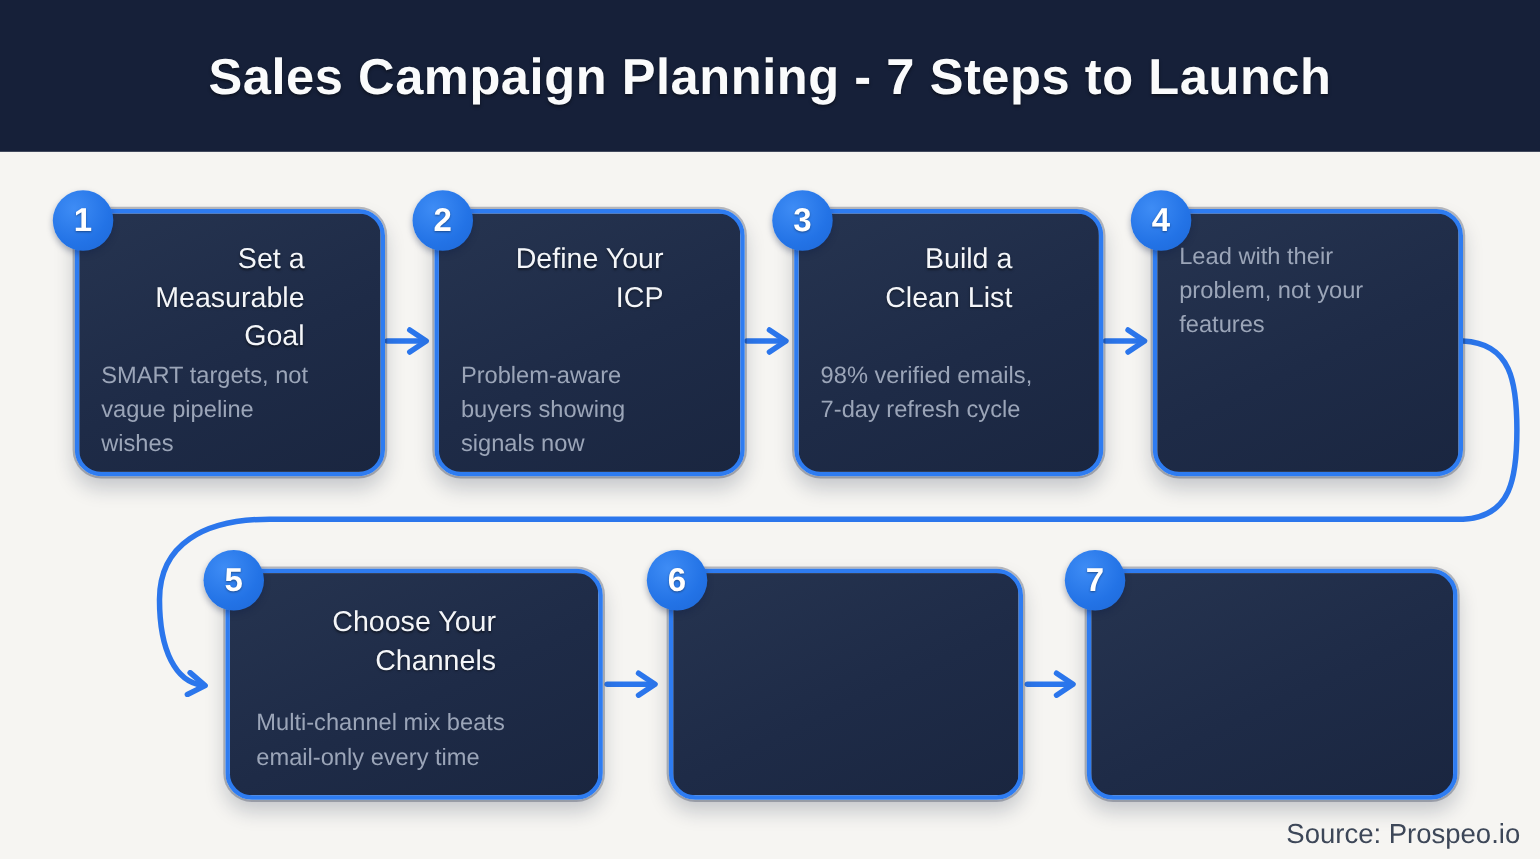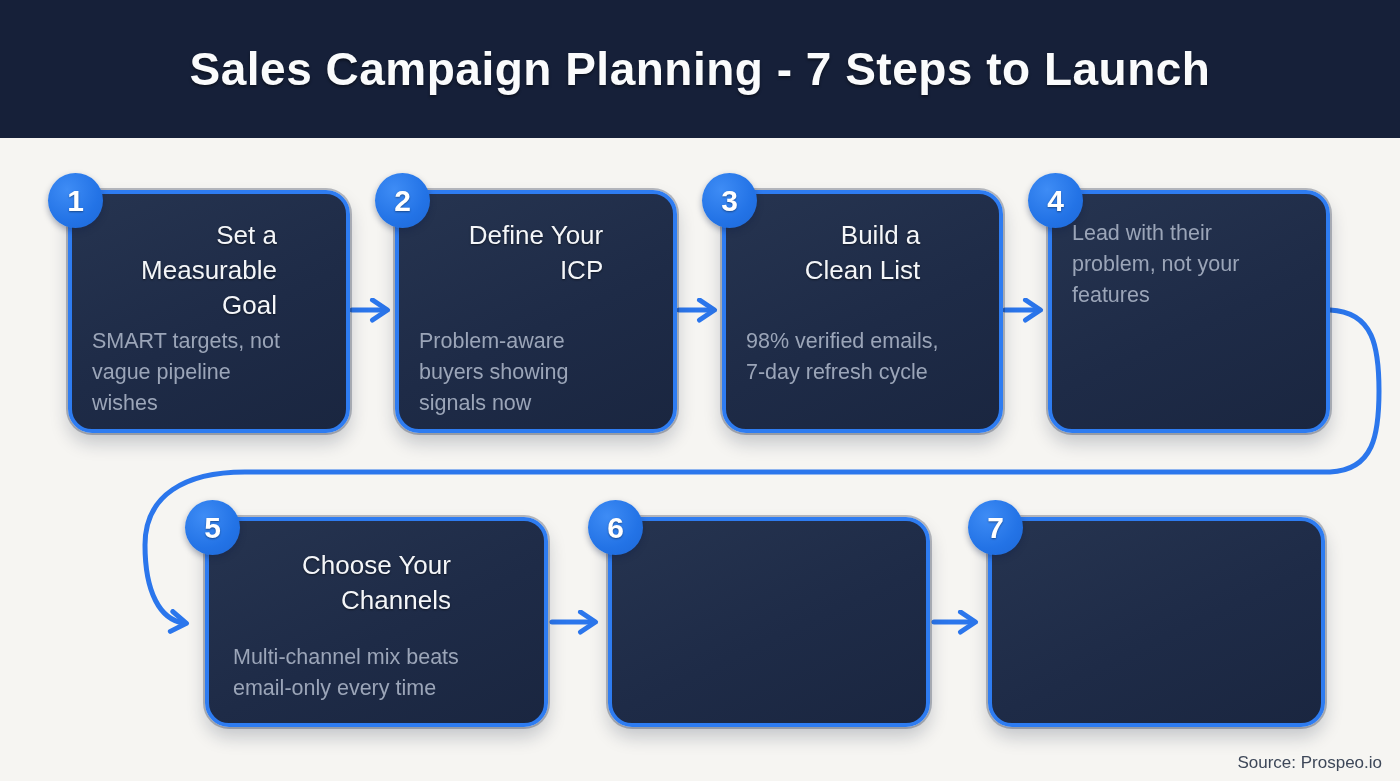--- a/index.html
+++ b/index.html
@@ -48,21 +48,21 @@
   .badge{
     position:absolute;left:-24px;top:-21px;width:55px;height:55px;border-radius:50%;
     background:radial-gradient(circle at 35% 30%,#3e8cf5 0%,#2373e6 60%,#1d68d8 100%);
     display:flex;align-items:center;justify-content:center;
     box-shadow:0 3px 6px rgba(15,30,70,.35);
   }
   .badge span{color:#ffffff;font-size:30px;font-weight:bold;text-shadow:0 1px 2px rgba(0,0,0,.4);}
   
   .src{
     position:absolute;right:18px;bottom:8px;
-    color:#3d4758;font-size:17px;
+    color:#3d4758;font-size:25px;
   }
 </style>
 </head>
 <body>
 
 <header class="hdr">
   <h1>Sales Campaign Planning - 7 Steps to Launch</h1>
 </header>
 
 <div class="canvas">

